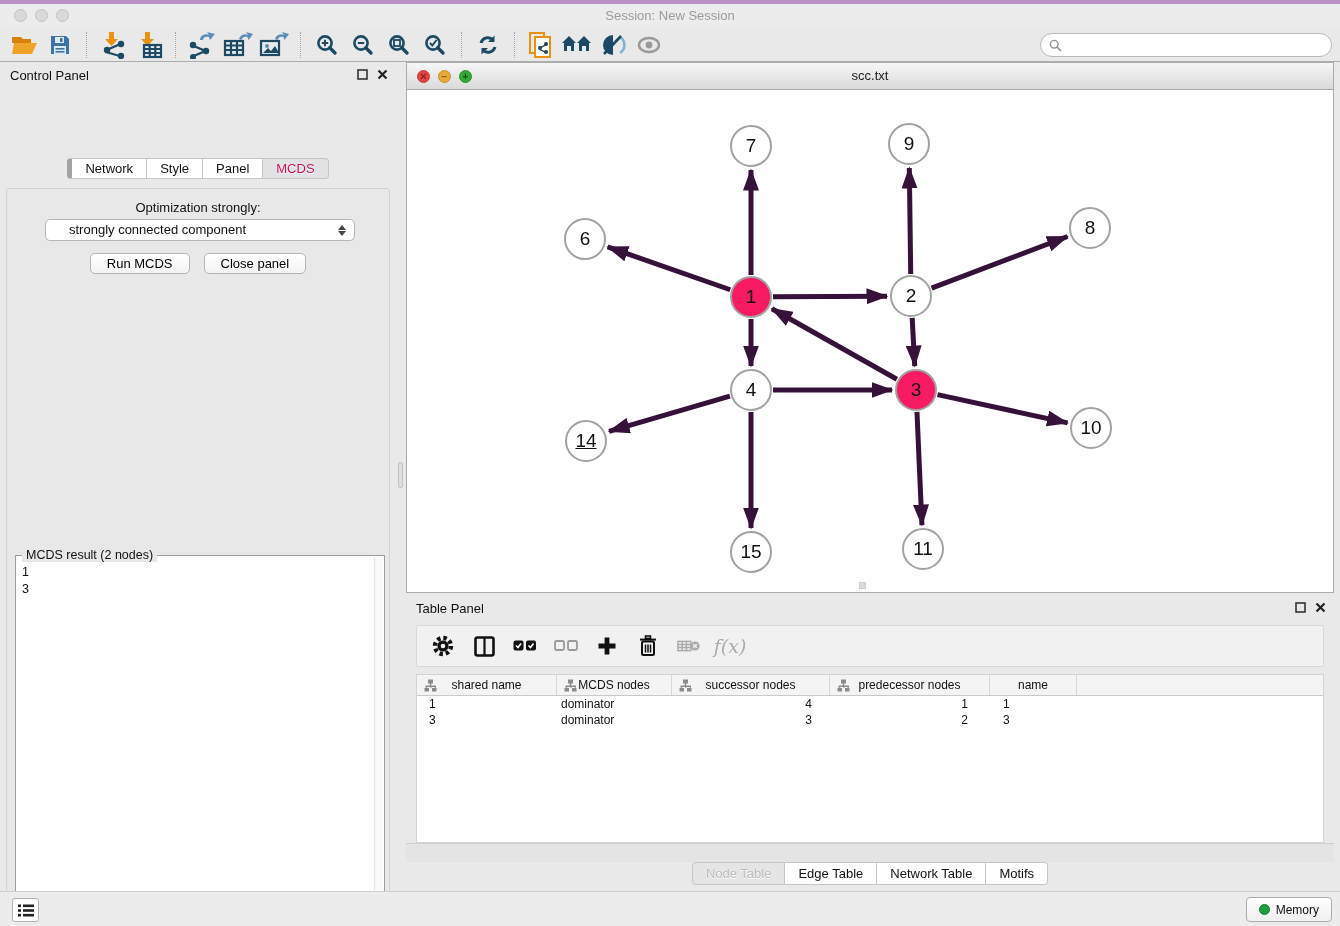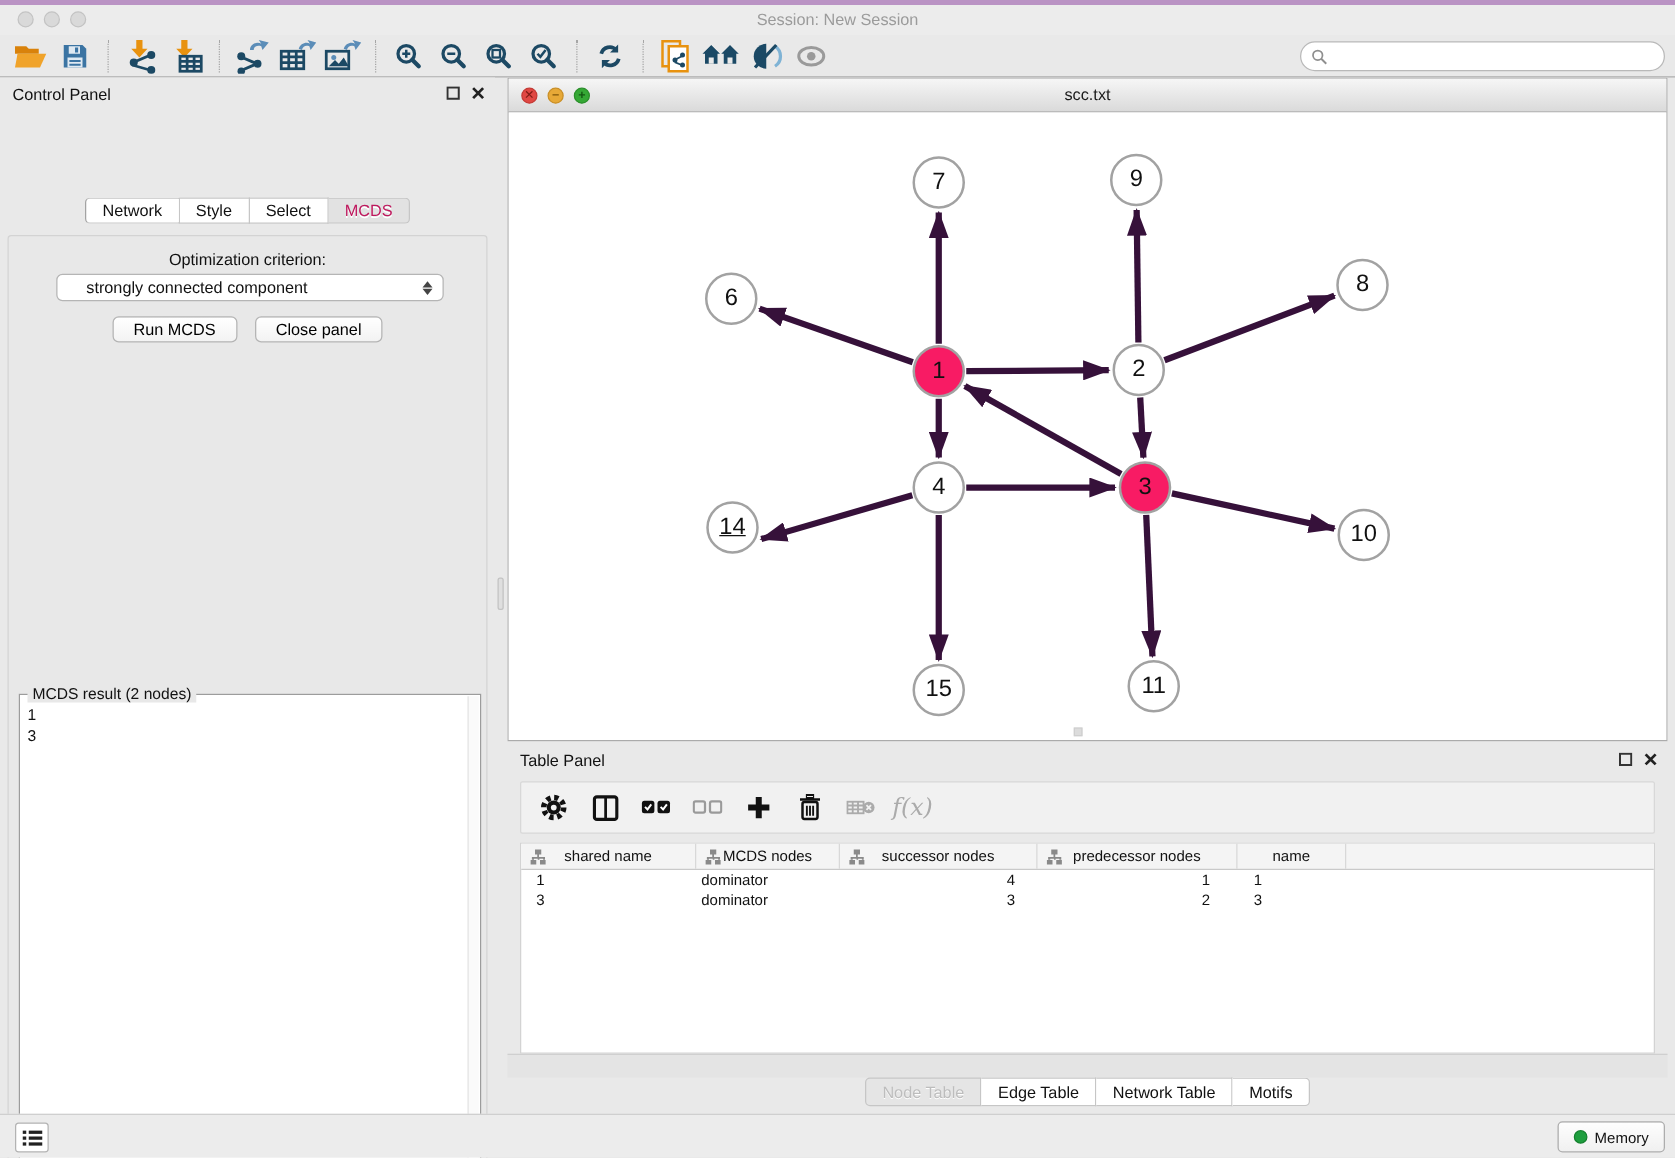--- a/index.html
+++ b/index.html
@@ -21,21 +21,21 @@
 .search-wrap{position:absolute;right:8px;top:5px;width:292px;height:24px;background:#fff;border:1px solid #B9B9B9;border-radius:12px;display:flex;align-items:center;padding:0 8px;gap:5px}
 .search-wrap input{border:none;outline:none;flex:1;font-size:12px;background:transparent;font-family:inherit}
 
 
 .control-panel{position:absolute;left:0;top:62px;width:396px;height:829px;background:#E9E9E9}
 .cp-head{position:relative;height:28px}
 .cp-title{position:absolute;left:10px;top:6px;font-size:13px}
 .panel-btns{position:absolute;right:8px;top:7px;display:flex;gap:9px;align-items:center}
 .cp-tabs{position:absolute;left:0;top:96px;width:100%;display:flex;justify-content:center}
 .cp-tab{height:21px;line-height:19px;padding:0 13px;font-size:13px;background:#fff;border:1px solid #C6C6C6;border-left:none}
-.cp-tab:first-child{border-left:1px solid #a3a3a3;border-radius:4px 0 0 4px}
+.cp-tab:first-child{border-left:5px solid #a3a3a3;border-radius:4px 0 0 4px}
 .cp-tab:last-child{border-radius:0 4px 4px 0}
 .cp-tab.active{background:#E2E2E2;color:#be185d;text-shadow:0 1px 0 #fff}
 .cp-body{position:absolute;left:6px;top:126px;width:384px;height:753px;background:#E8E8E8;border:1px solid #D3D3D3;border-radius:3px}
 .opt-label{position:absolute;left:0;top:11px;width:100%;text-align:center;font-size:13px}
 .opt-select{position:absolute;left:38px;top:30px;width:310px;height:22px;background:#fff;border:1px solid #B5B5B5;border-radius:5px;font-size:13px;line-height:20px;padding-left:23px}
 .stepper{position:absolute;right:7px;top:3px;width:10px;height:14px;display:flex;flex-direction:column;align-items:center;justify-content:center;gap:1px}
 .stepper i{width:0;height:0;border-left:4px solid transparent;border-right:4px solid transparent}
 .stepper .up{border-bottom:5px solid #444}
 .stepper .down{border-top:5px solid #444}
 .cp-buttons{position:absolute;left:0;top:64px;width:100%;display:flex;justify-content:center;gap:14px}
@@ -265,25 +265,25 @@
           <rect x="1" y="1" width="9" height="9" fill="none" stroke="#333" stroke-width="1.6"></rect>
         </svg>
       <svg width="11" height="11" viewBox="0 0 11 11">
           <path d="M1.5 1.5L9.5 9.5M9.5 1.5L1.5 9.5" stroke="#222" stroke-width="2.2"></path>
         </svg>
     </span>
   </div>
   <div class="cp-tabs" id="cp-tabs">
       <div class="cp-tab">Network</div>
       <div class="cp-tab">Style</div>
-      <div class="cp-tab">Select</div>
+      <div class="cp-tab">Panel</div>
       <div class="cp-tab active">MCDS</div>
     </div>
   <div class="cp-body">
-    <div class="opt-label">Optimization criterion:</div>
+    <div class="opt-label">Optimization strongly:</div>
     <div class="opt-select">
       <span>strongly connected component</span>
       <span class="stepper">
           <i class="up"></i>
           <i class="down"></i>
         </span>
     </div>
     <div class="cp-buttons">
       <button class="mac-btn">Run MCDS</button>
       <button class="mac-btn">Close panel</button>
@@ -333,21 +333,21 @@
       </svg>
     <div id="graph-nodes">
         <div class="gnode" style="left: 323px; top: 35px;">7</div>
         <div class="gnode" style="left: 481px; top: 33px;">9</div>
         <div class="gnode" style="left: 157px; top: 128px;">6</div>
         <div class="gnode" style="left: 662px; top: 117px;">8</div>
         <div class="gnode selected" style="left: 323px; top: 186px;">1</div>
         <div class="gnode" style="left: 483px; top: 185px;">2</div>
         <div class="gnode" style="left: 323px; top: 279px;">4</div>
         <div class="gnode selected" style="left: 488px; top: 279px;">3</div>
-        <div class="gnode" style="left: 158px; top: 311px; text-decoration: underline;">14</div>
+        <div class="gnode" style="left: 158px; top: 330px; text-decoration: underline;">14</div>
         <div class="gnode" style="left: 663px; top: 317px;">10</div>
         <div class="gnode" style="left: 323px; top: 441px;">15</div>
         <div class="gnode" style="left: 495px; top: 438px;">11</div>
       </div>
     <div class="canvas-hint"></div>
   </div>
 </div>
 
 <div class="table-panel">
   <div class="tp-head">

